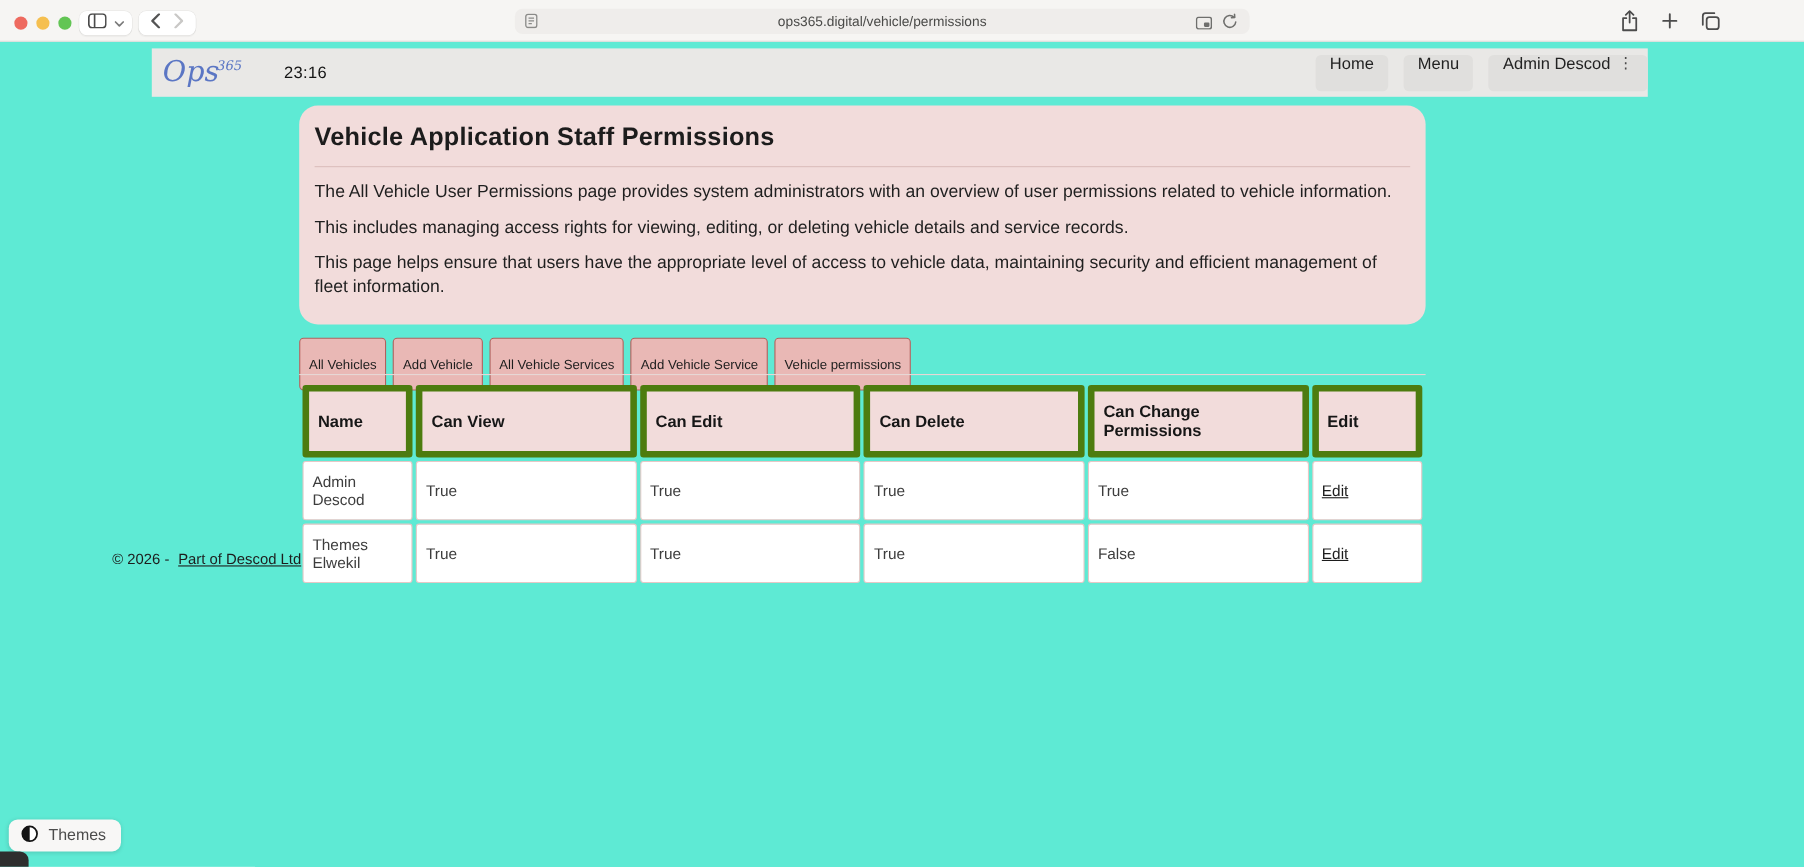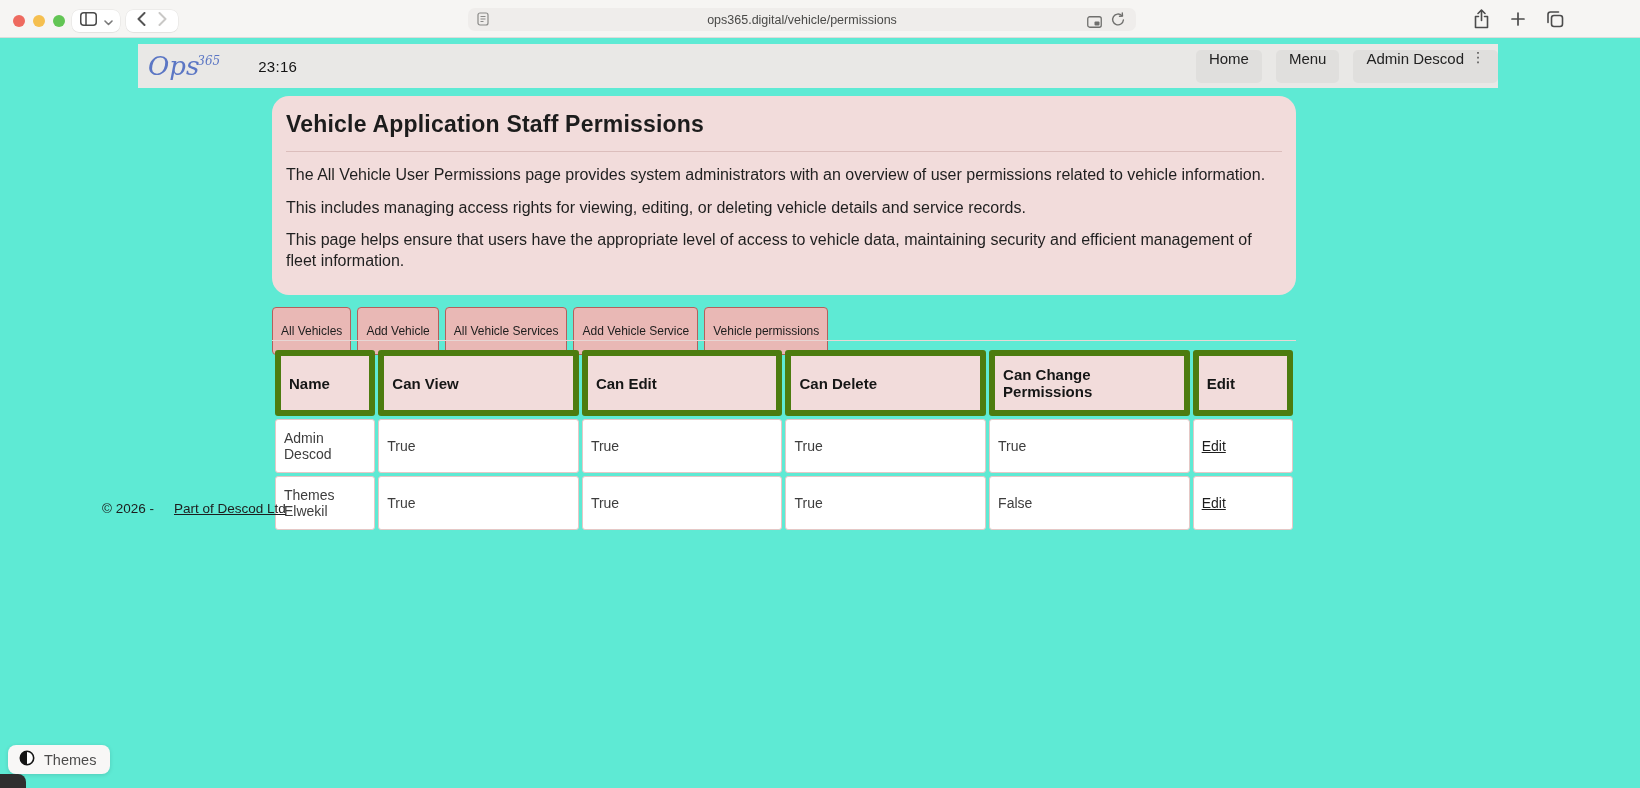--- a/index.html
+++ b/index.html
@@ -67,21 +67,21 @@
   .perm-table { position:absolute; left:272px; top:347px; width:1024px;
                 border-collapse:separate; border-spacing:3px; table-layout:fixed; }
   .perm-table th { background:#f2dcdb; border:6px solid #4d7c0f; border-radius:3px;
                    padding:10px 8px; font-size:15px; font-weight:700; color:#161616; text-align:left; }
   .perm-table td { background:#ffffff; border:1px solid #e5c8c6; border-radius:3px;
                    padding:10px 8px; font-size:14px; color:#3d3d3d; vertical-align:middle; }
   .perm-table a { color:#1d1d1d; }
 
   
   .footer { position:absolute; left:102px; top:501px; font-size:13.5px; color:#1d1d1d; }
-  .footer a { color:#1d1d1d; margin-left:20px; }
+  .footer a { color:#1d1d1d; margin-left:8px; }
 
   
   .themes { position:absolute; left:8px; top:745px; height:29px; background:#f8f7f6;
             border:none; border-radius:8px; display:flex; align-items:center; gap:9px;
             padding:0 14px 0 11px; box-shadow:0 1px 4px rgba(0,0,0,0.13); cursor:pointer;
             font-family:inherit; }
   .themes-label { font-size:14.5px; color:#4c4c4c; }
   .corner-chip { position:absolute; left:-8px; top:774px; width:34px; height:24px;
                  background:#2e2e2e; border-radius:8px; }
 </style>

